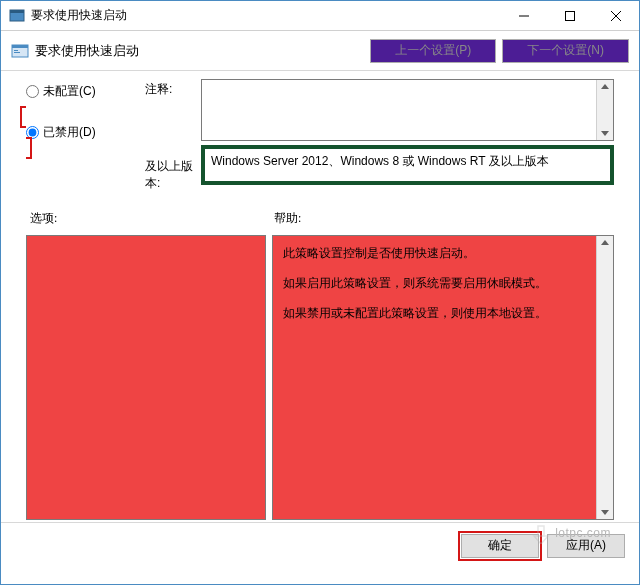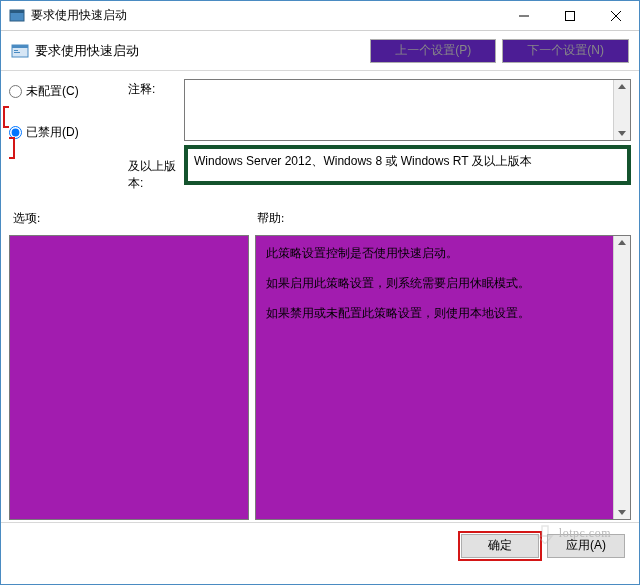--- a/index.html
+++ b/index.html
@@ -11,21 +11,21 @@
   .titlebar-text { flex: 1; font-size: 12px; }
   .win-controls { display: flex; height: 100%; }
   .win-btn { width: 46px; height: 100%; display: flex; align-items: center; justify-content: center; }
   .win-btn svg { width: 10px; height: 10px; }
   
   .toolbar { height: 40px; display: flex; align-items: center; padding: 0 10px; border-bottom: 1px solid #d8d8d8; }
   .tb-icon { width: 18px; height: 18px; margin-right: 6px; }
   .tb-title { flex: 1; font-size: 13px; }
   .nav-btn { height: 24px; padding: 0 24px; border: 1px solid #adadad; background: #4c1d95; color: #888; font-size: 12px; margin-left: 6px; display:inline-flex; align-items:center; }
   
-  .body-area { padding: 8px 8px; }
+  .body-area { padding: 8px 25px; }
   
   .row-config { display: flex; margin-bottom: 18px; }
   .radios { width: 115px; }
   .radio-item { display: flex; align-items: center; margin: 4px 0 10px 0; cursor: default; }
   .radio-item input { margin-right: 4px; }
   .highlight { border: 2px solid #d41616; padding: 2px 4px; margin-left: -6px; }
   .mid-labels { width: 60px; padding-left: 4px; }
   .mid-labels .lbl { margin-top: 2px; }
   .mid-labels .lbl2 { margin-top: 60px; }
   .right-col { flex: 1; display: flex; flex-direction: column; }
@@ -34,31 +34,31 @@
   .scroll-v { width: 17px; background: #f0f0f0; border-left: 1px solid #d0d0d0; position:relative; }
   .scroll-v::before, .scroll-v::after { content:""; position:absolute; left:4px; width:0; height:0; border-left:4px solid transparent; border-right:4px solid transparent;}
   .scroll-v::before { top:4px; border-bottom:5px solid #606060;}
   .scroll-v::after { bottom:4px; border-top:5px solid #606060;}
   .platform-box { height: 40px; border: 4px solid #14532d; background: #fff; padding: 4px 6px; margin-top: 4px; font-size: 12px; }
   
   .section-labels { display: flex; margin-top: 2px; font-family: Liberation Serif, serif; }
   .section-labels .s-left { width: 248px; padding-left: 4px; }
   
   .panes { display: flex; margin-top: 8px; gap: 6px; }
-  .pane { border: 1px solid #7a7a7a; background: #a21caf; height: 285px; position:relative; display:flex;}
+  .pane { border: 1px solid #7a7a7a; background: #ef4444; height: 285px; position:relative; display:flex;}
   .pane-inner { flex:1; padding: 8px 10px; font-size: 12px; overflow:hidden;}
   .pane-left { width: 240px; }
   .pane-right { flex: 1; }
   .help-p { margin-bottom: 12px; line-height: 1.5; }
   
   .footer { position: absolute; bottom: 16px; left: 0; right: 0; height: 46px; border-top: 1px solid #d8d8d8; display: flex; align-items: center; justify-content: flex-end; padding: 0 14px; gap: 8px; background:#fff;}
   .btn { height: 24px; width: 78px; border: 1px solid #adadad; background: #e1e1e1; font-size: 12px; display:inline-flex; align-items:center; justify-content:center; }
   .btn-highlight { outline: 2px solid #d41616; outline-offset: 1px; }
   
-  .watermark { position: absolute; right: 28px; bottom: 40px; font-size: 12px; color: #b8b8b8; pointer-events:none; font-family: Liberation Serif, serif; letter-spacing:0.5px;}
+  .watermark { position: absolute; right: 28px; bottom: 40px; font-size: 12px; color: #b8b8b8; pointer-events:none; font-family: Liberation Sans, sans-serif; letter-spacing:0.5px;}
   .wm-icon { display:inline-block; width:20px; height:20px; vertical-align:middle; opacity:0.35;}
 </style>
 </head>
 <body>
 
 <div class="window">
 
   <div class="titlebar">
     <span class="titlebar-icon">
       <svg viewBox="0 0 16 16">

